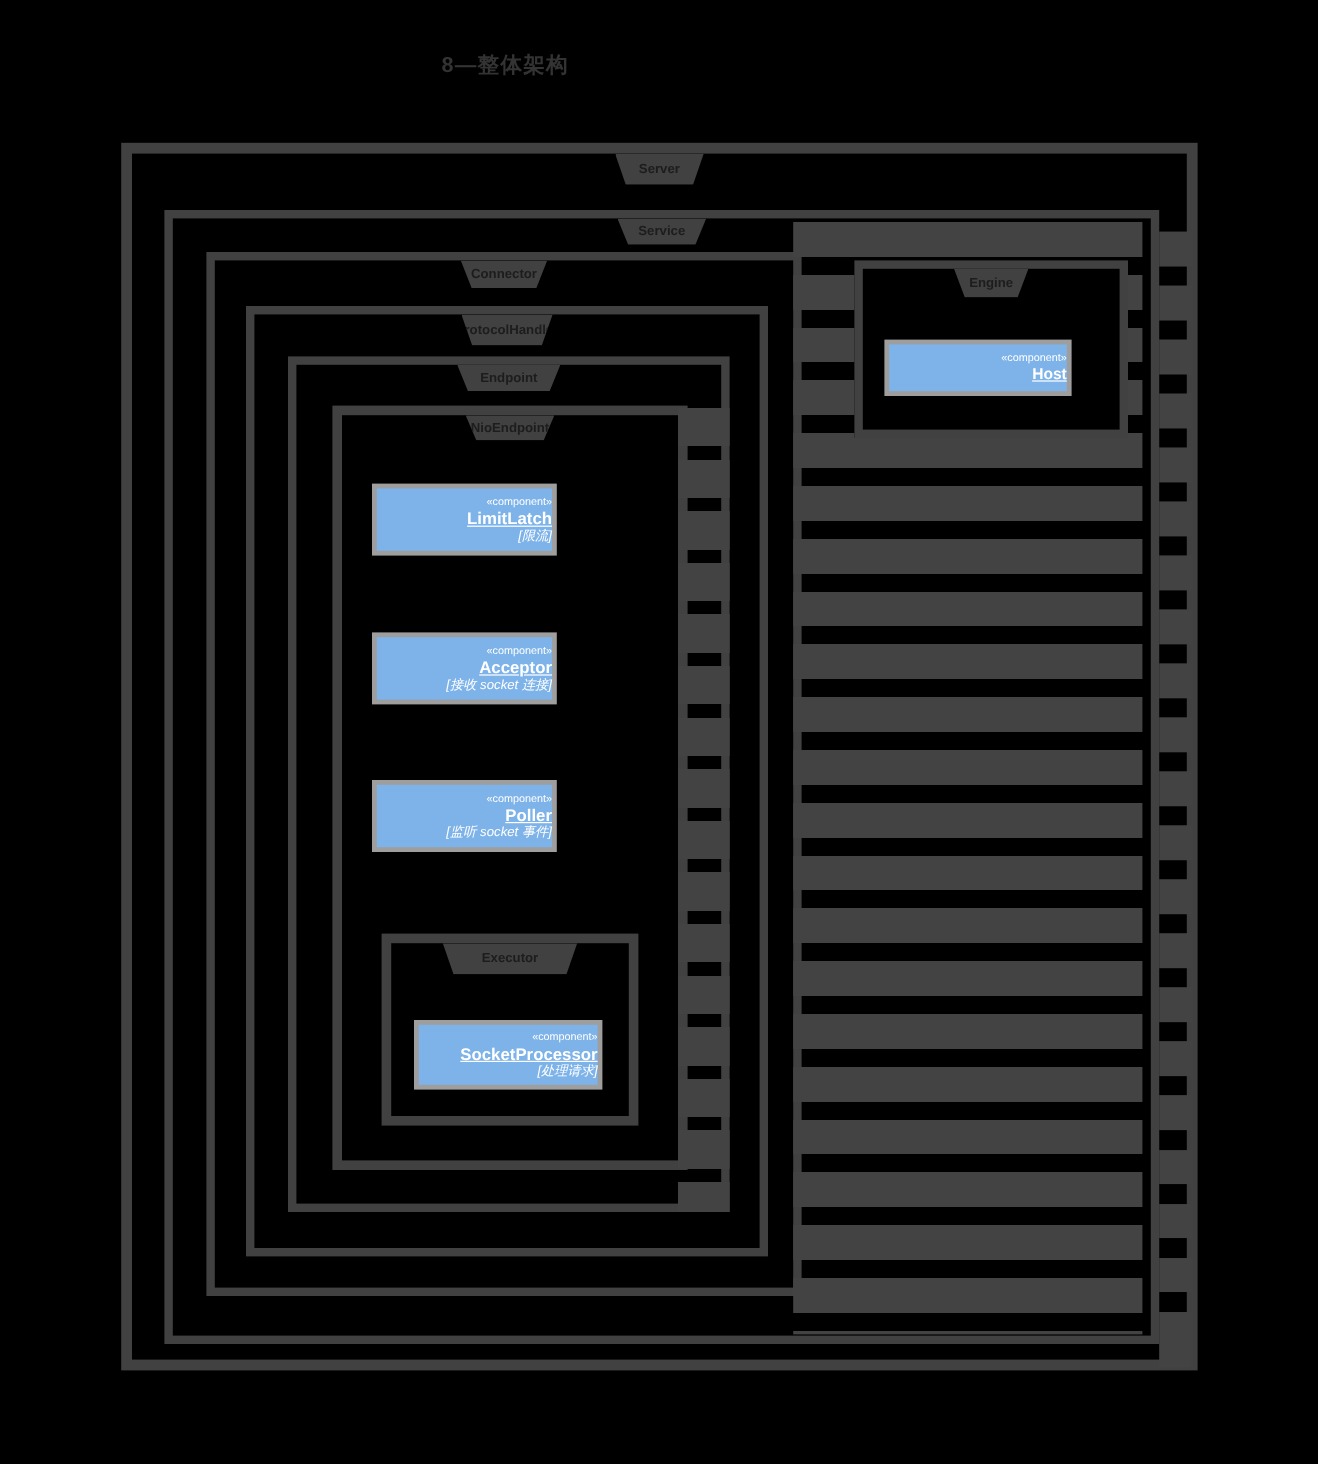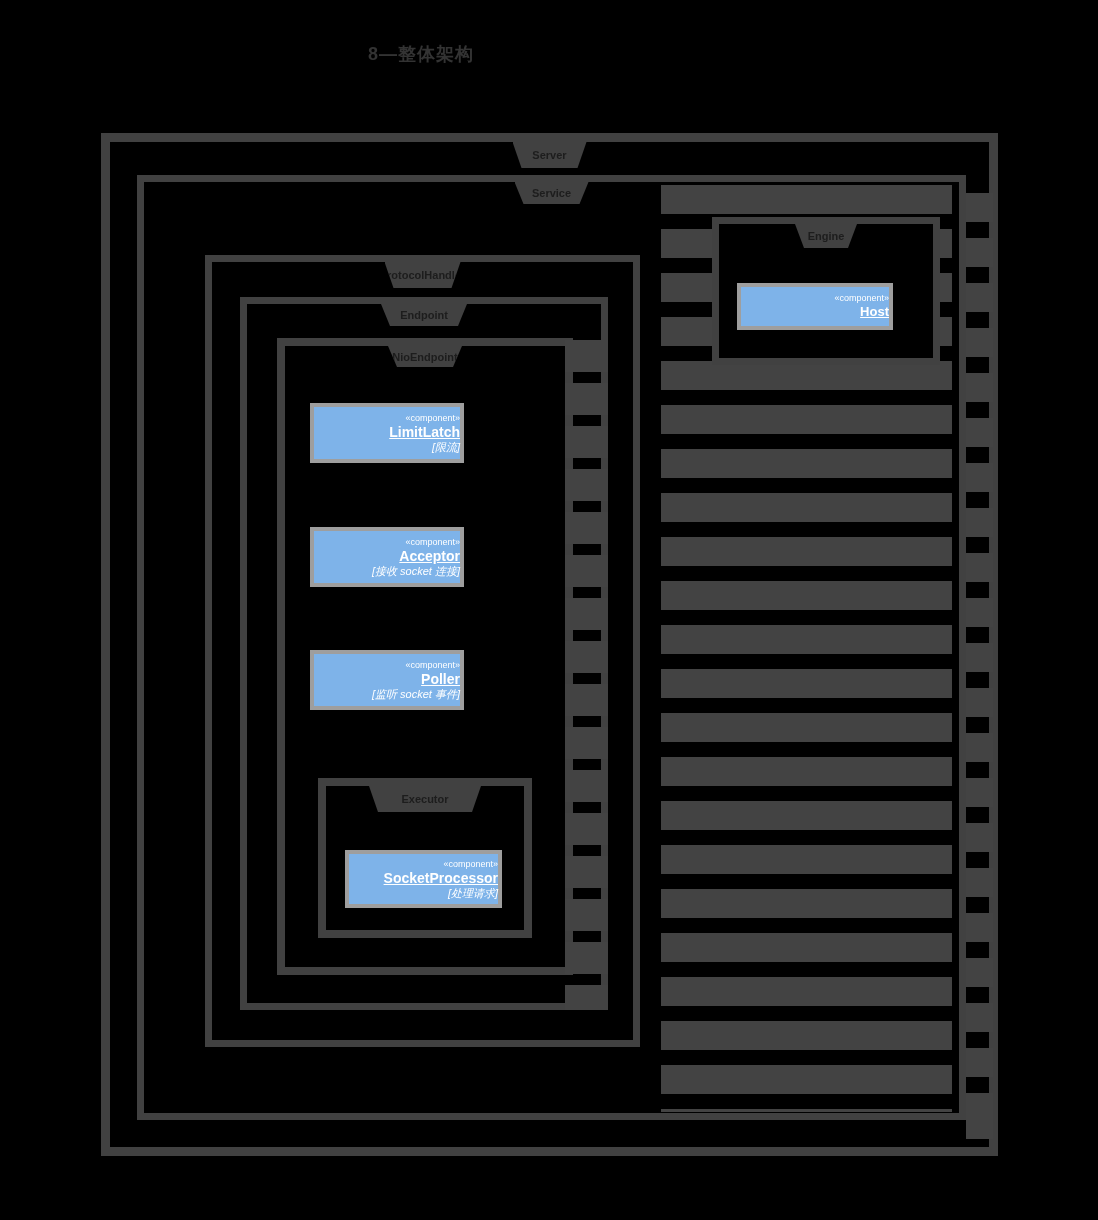--- a/index.html
+++ b/index.html
@@ -37,32 +37,37 @@
   .comp .cname{color:var(--comptext);font-size:14px;font-weight:bold;line-height:16px;text-decoration:underline;}
   .comp .cnote{color:var(--comptext);font-size:11px;font-style:italic;line-height:13px;}
 </style>
 </head>
 <body>
 
 <div id="canvas">
 
   <div class="title">8—整体架构</div>
 
-  <div class="box b9" style="left:101px;top:133px;width:897px;height:1023px;">
+  <div class="box b9" style="left:101px;top:119px;width:897px;height:1023px;">
     <div class="tab" style="width:74px;height:26px;">
       <span>Server</span>
     </div>
   </div>
 
   <div class="box" style="left:137px;top:175px;width:829px;height:945px;">
     <div class="tab" style="width:74px;height:22px;">
       <span>Service</span>
     </div>
   </div>
 
+  <div class="box" style="left:172px;top:210px;width:496px;height:870px;">
+    <div class="tab" style="width:72px;height:23px;">
+      <span>Connector</span>
+    </div>
+  </div>
 
   <div class="box" style="left:205px;top:255px;width:435px;height:792px;">
     <div class="tab" style="width:76px;height:26px;">
       <span>ProtocolHandler</span>
     </div>
   </div>
 
   <div class="box" style="left:240px;top:297px;width:368px;height:713px;">
     <div class="tab" style="width:86px;height:22px;">
       <span>Endpoint</span>

